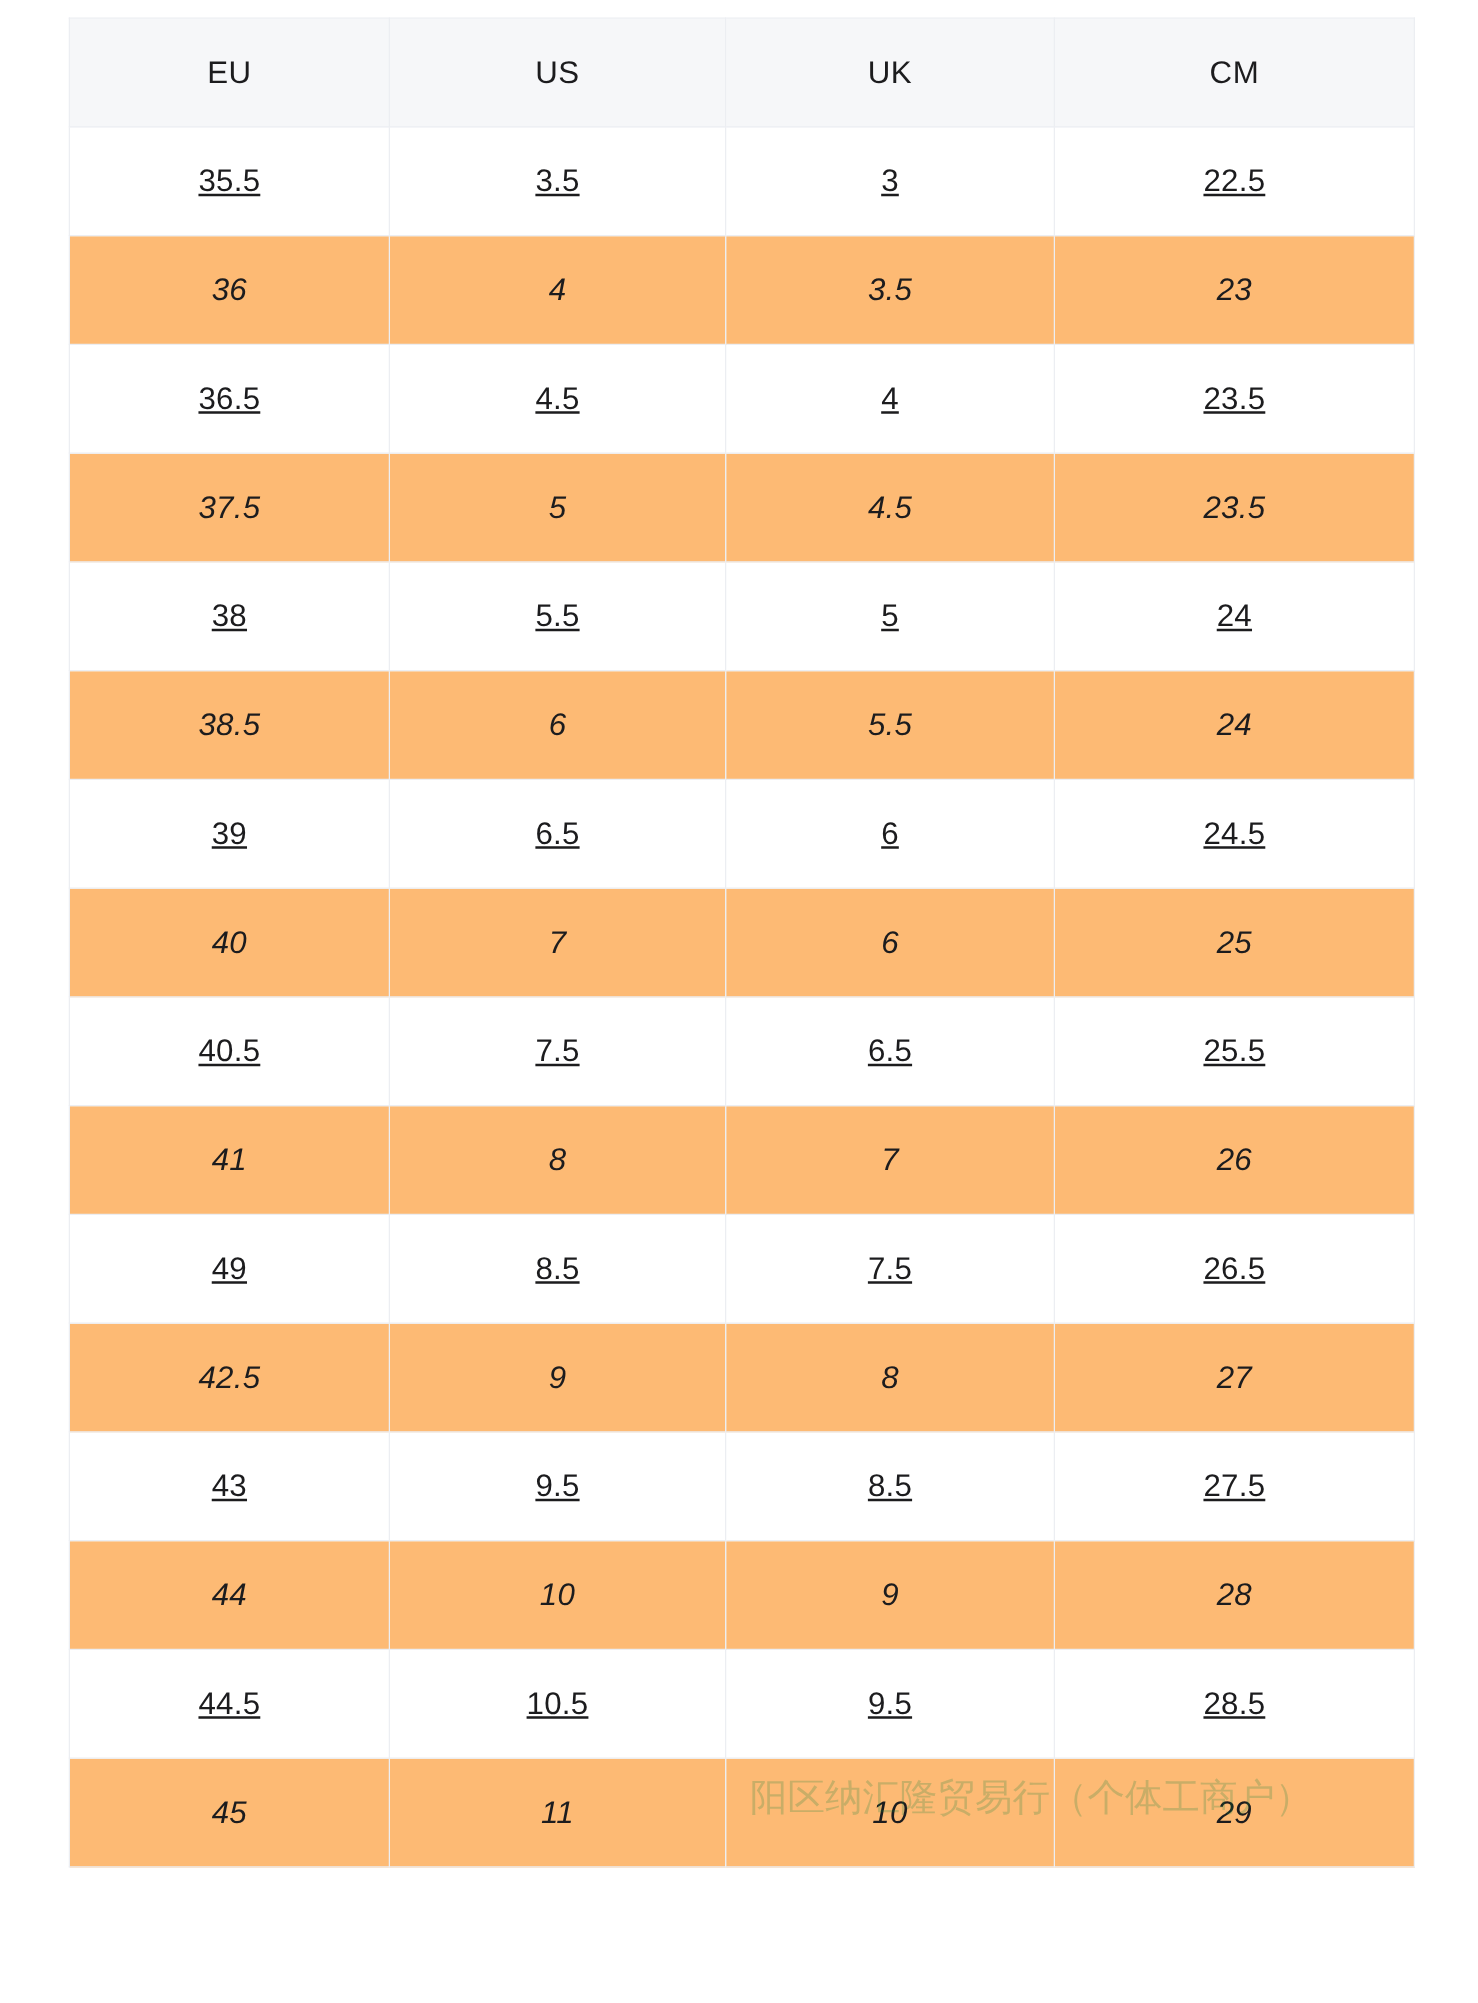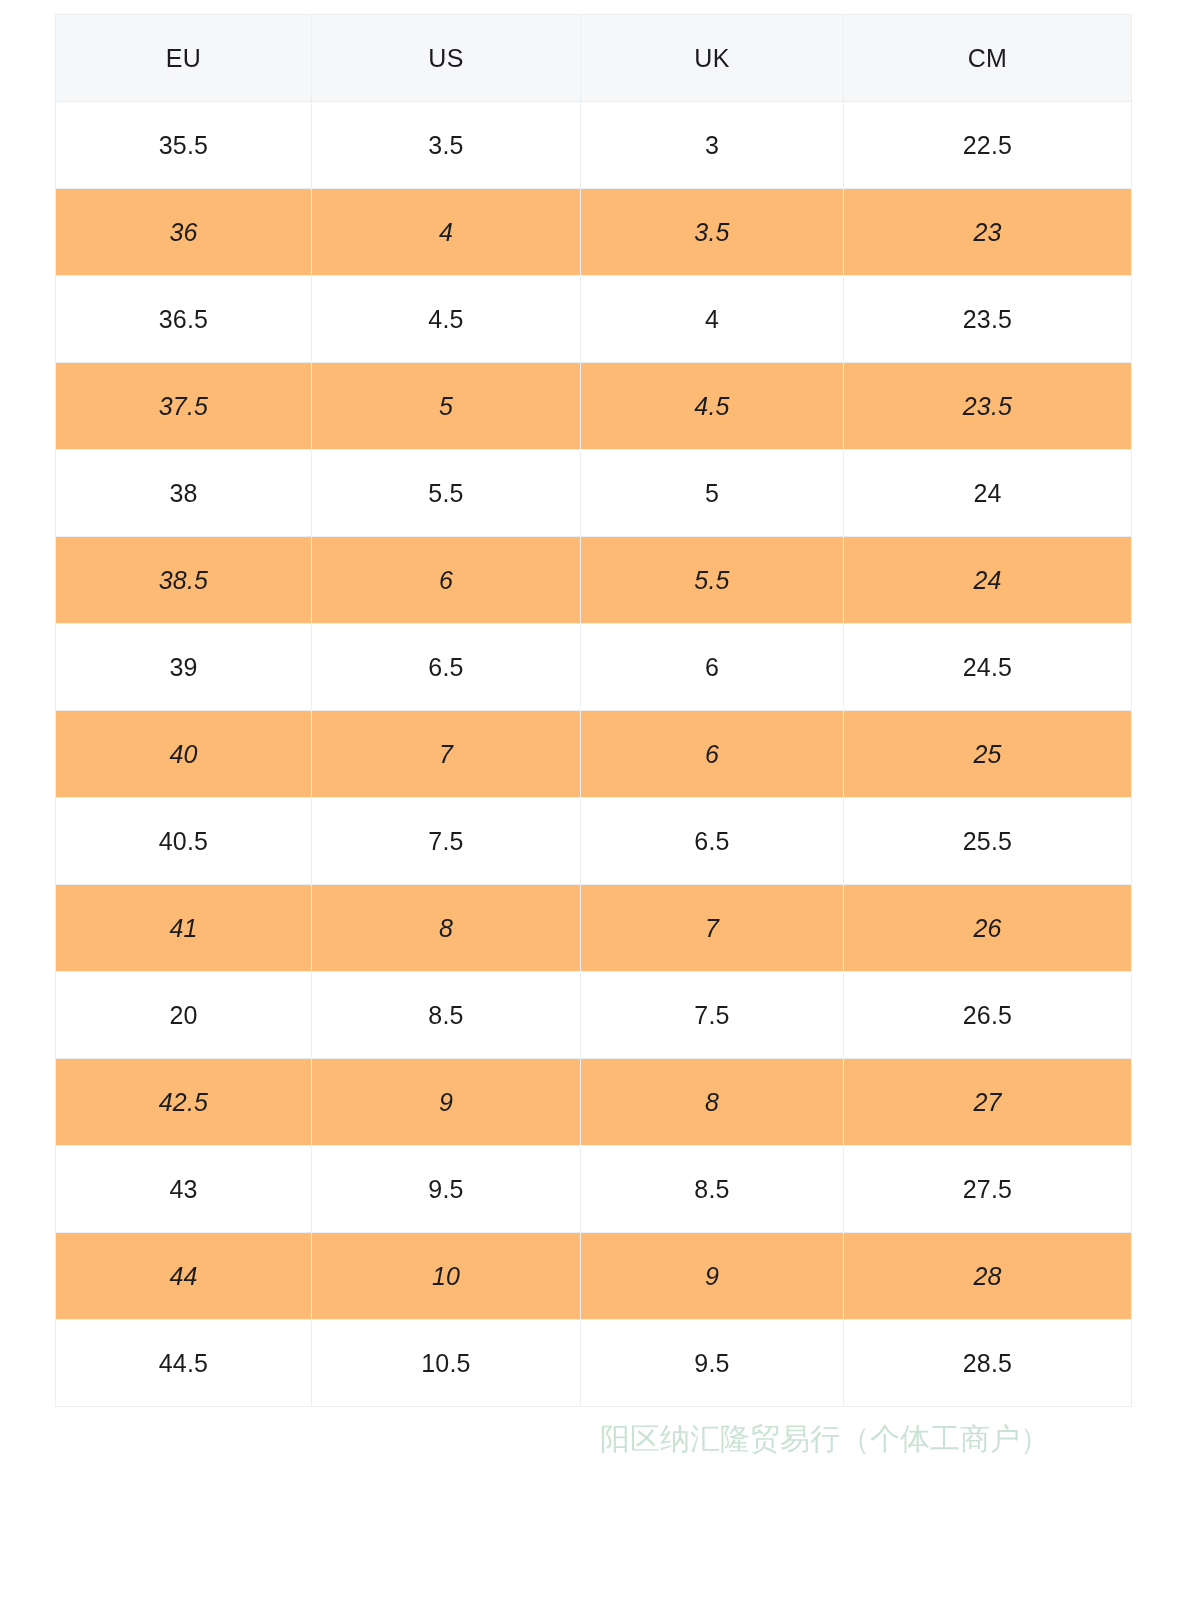--- a/index.html
+++ b/index.html
@@ -68,21 +68,21 @@
     background: #f6f7f9;
     border-top: 1px solid #eceef2;
   }
 
   tbody td {
     height: 86px;
     font-size: 25px;
     letter-spacing: 0.2px;
   }
 
-  tbody tr.row-odd td  { background: #ffffff; }
+  tbody tr.row-odd td  { background: #ffffff; text-decoration: underline; }
   tbody tr.row-even td { background: #fdba74; font-style: italic; }
 
   
   #watermark {
     position: absolute;
     left: 600px;
     top: 1424px;
     width: 560px;
     font-size: 30px;
     line-height: 1;
@@ -170,21 +170,21 @@
             <td>6.5</td>
             <td>25.5</td>
           </tr>
           <tr class="row-even">
             <td>41</td>
             <td>8</td>
             <td>7</td>
             <td>26</td>
           </tr>
           <tr class="row-odd">
-            <td>20</td>
+            <td>49</td>
             <td>8.5</td>
             <td>7.5</td>
             <td>26.5</td>
           </tr>
           <tr class="row-even">
             <td>42.5</td>
             <td>9</td>
             <td>8</td>
             <td>27</td>
           </tr>
@@ -199,19 +199,25 @@
             <td>10</td>
             <td>9</td>
             <td>28</td>
           </tr>
           <tr class="row-odd">
             <td>44.5</td>
             <td>10.5</td>
             <td>9.5</td>
             <td>28.5</td>
           </tr>
+          <tr class="row-even">
+            <td>45</td>
+            <td>11</td>
+            <td>10</td>
+            <td>29</td>
+          </tr>
         </tbody>
     </table>
   </div>
 
   <div id="watermark">阳区纳汇隆贸易行（个体工商户）</div>
 
 </div>
 
 </body></html>

